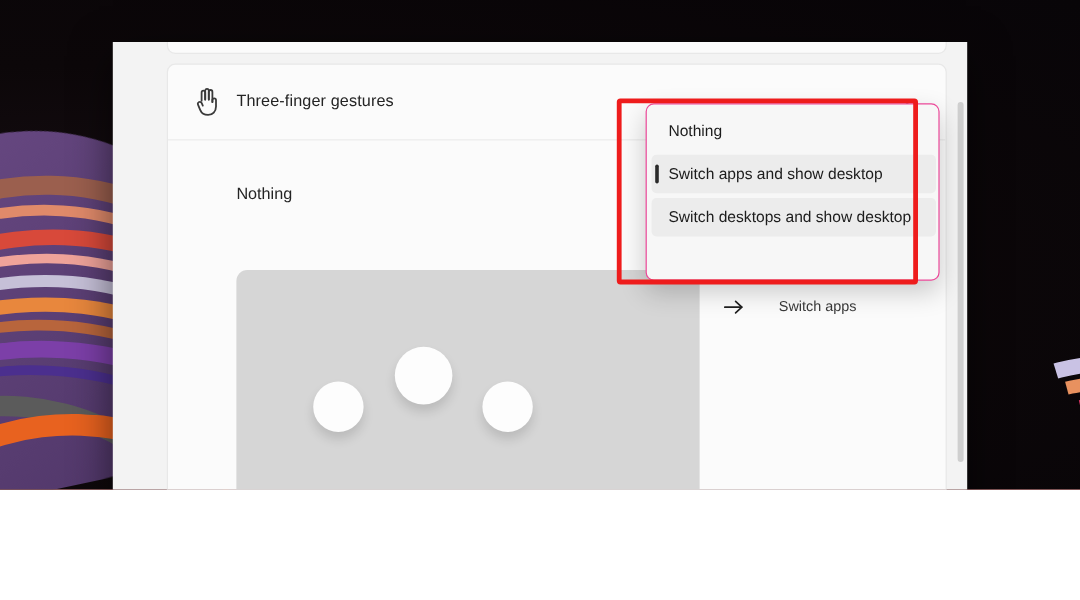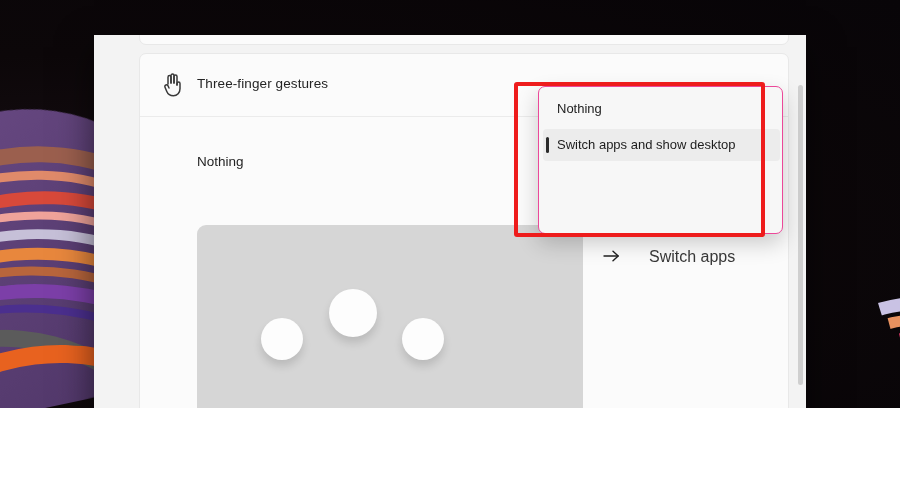--- a/index.html
+++ b/index.html
@@ -169,21 +169,21 @@
     left: 0;
     top: 0;
     width: 20px;
     height: 22px;
     color: #202020;
   }
   .act-label {
     position: absolute;
     left: 48px;
     top: 3px;
-    font-size: 16px;
+    font-size: 12px;
     color: #383838;
     white-space: nowrap;
   }
 
   
   .scroll-track {
     position: absolute;
     right: 3px;
     top: 6px;
     width: 5px;
@@ -417,20 +417,23 @@
 
     <div class="fly-item" style="top:6px;">
       <span class="fly-text">Nothing</span>
     </div>
 
     <div class="fly-item hl" style="top:42px;">
       <span class="fly-marker"></span>
       <span class="fly-text">Switch apps and show desktop</span>
     </div>
 
+    <div class="fly-item hl" style="top:78px;">
+      <span class="fly-text">Switch desktops and show desktop</span>
+    </div>
 
 
   </div>
 
   <div class="annot"></div>
 
 
 </div>
 
 </body></html>

